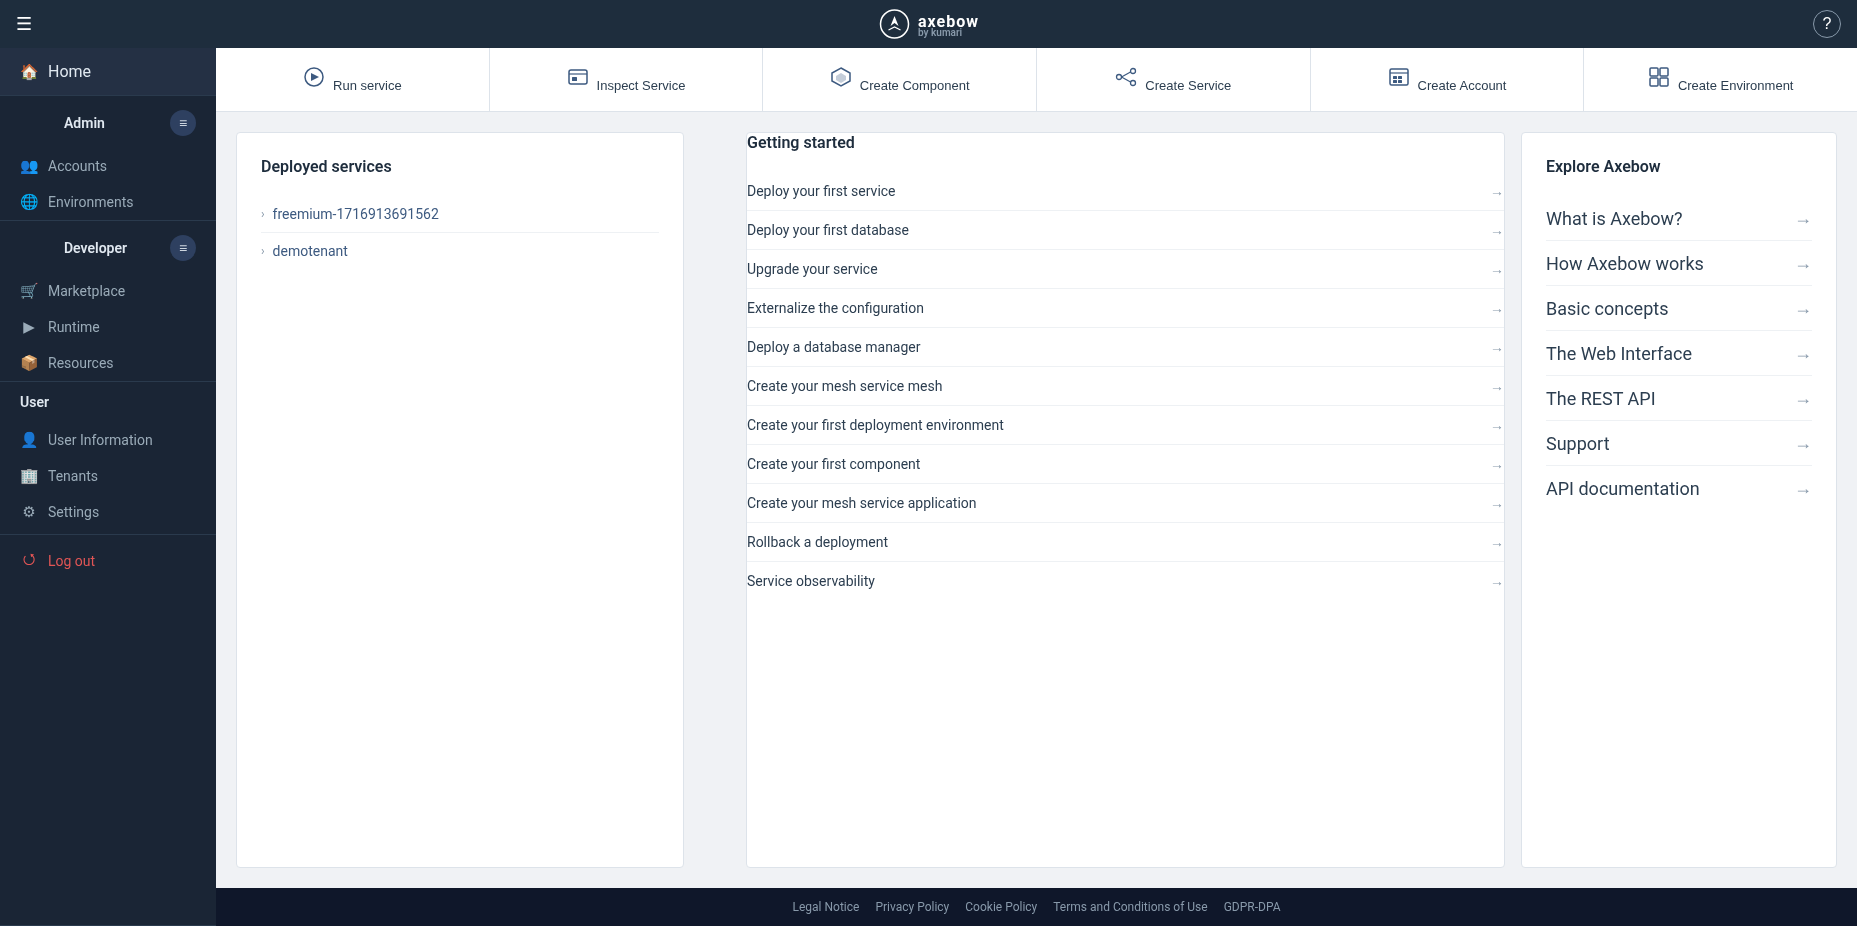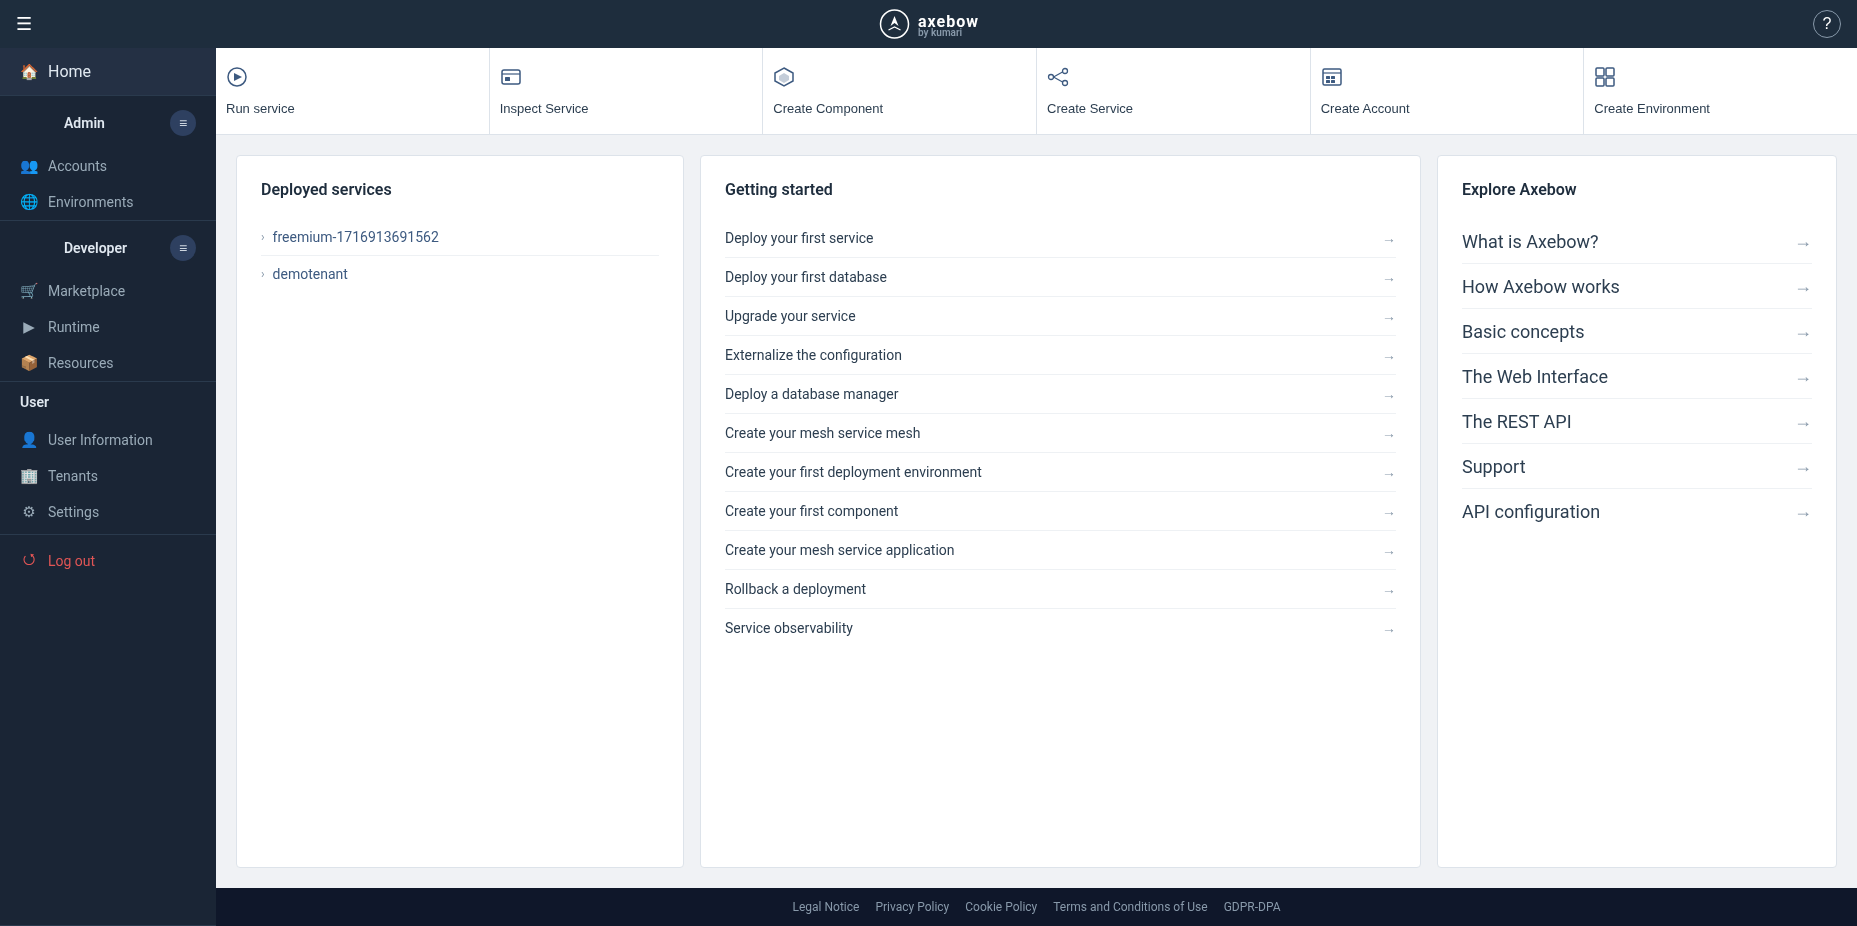--- a/index.html
+++ b/index.html
@@ -114,22 +114,22 @@
     
     .quick-actions {
       background: white;
       display: flex;
       border-bottom: 1px solid #dde3ea;
       flex-shrink: 0;
     }
     .quick-action-btn {
       flex: 1;
       display: flex;
-      flex-direction: column;
-      align-items: flex-start;
+      flex-direction: row;
+      align-items: flex-end;
       justify-content: center;
       padding: 18px 10px;
       border: none;
       background: white;
       cursor: pointer;
       border-right: 1px solid #dde3ea;
       gap: 8px;
       color: #2c3e50;
       font-size: 13px;
       font-weight: 500;
@@ -155,24 +155,24 @@
       border: 1px solid #dde3ea;
       overflow: hidden;
     }
     .panel-deployed {
       width: 448px;
       flex-shrink: 0;
       padding: 24px;
     }
     .panel-getting-started {
       flex: 1;
-      padding: 24px;
+      margin-left: 46px;
     }
     .panel-explore {
-      width: 400px;
+      width: 316px;
       flex-shrink: 0;
       padding: 24px;
     }
 
     .panel-title {
       font-size: 16px;
       font-weight: 600;
       color: #1e2d3d;
       margin-bottom: 20px;
     }
@@ -478,21 +478,21 @@
             </div>
             <div class="explore-item">
               <span>The REST API</span>
               <span class="ex-arrow">→</span>
             </div>
             <div class="explore-item">
               <span>Support</span>
               <span class="ex-arrow">→</span>
             </div>
             <div class="explore-item">
-              <span>API configuration</span>
+              <span>API documentation</span>
               <span class="ex-arrow">→</span>
             </div>
           </div>
       </div>
     </div>
 
     <div class="footer" id="footer-links"><a href="#">Legal Notice</a><a href="#">Privacy Policy</a><a href="#">Cookie Policy</a><a href="#">Terms and Conditions of Use</a><a href="#">GDPR-DPA</a></div>
   </div>
 </div>
 

